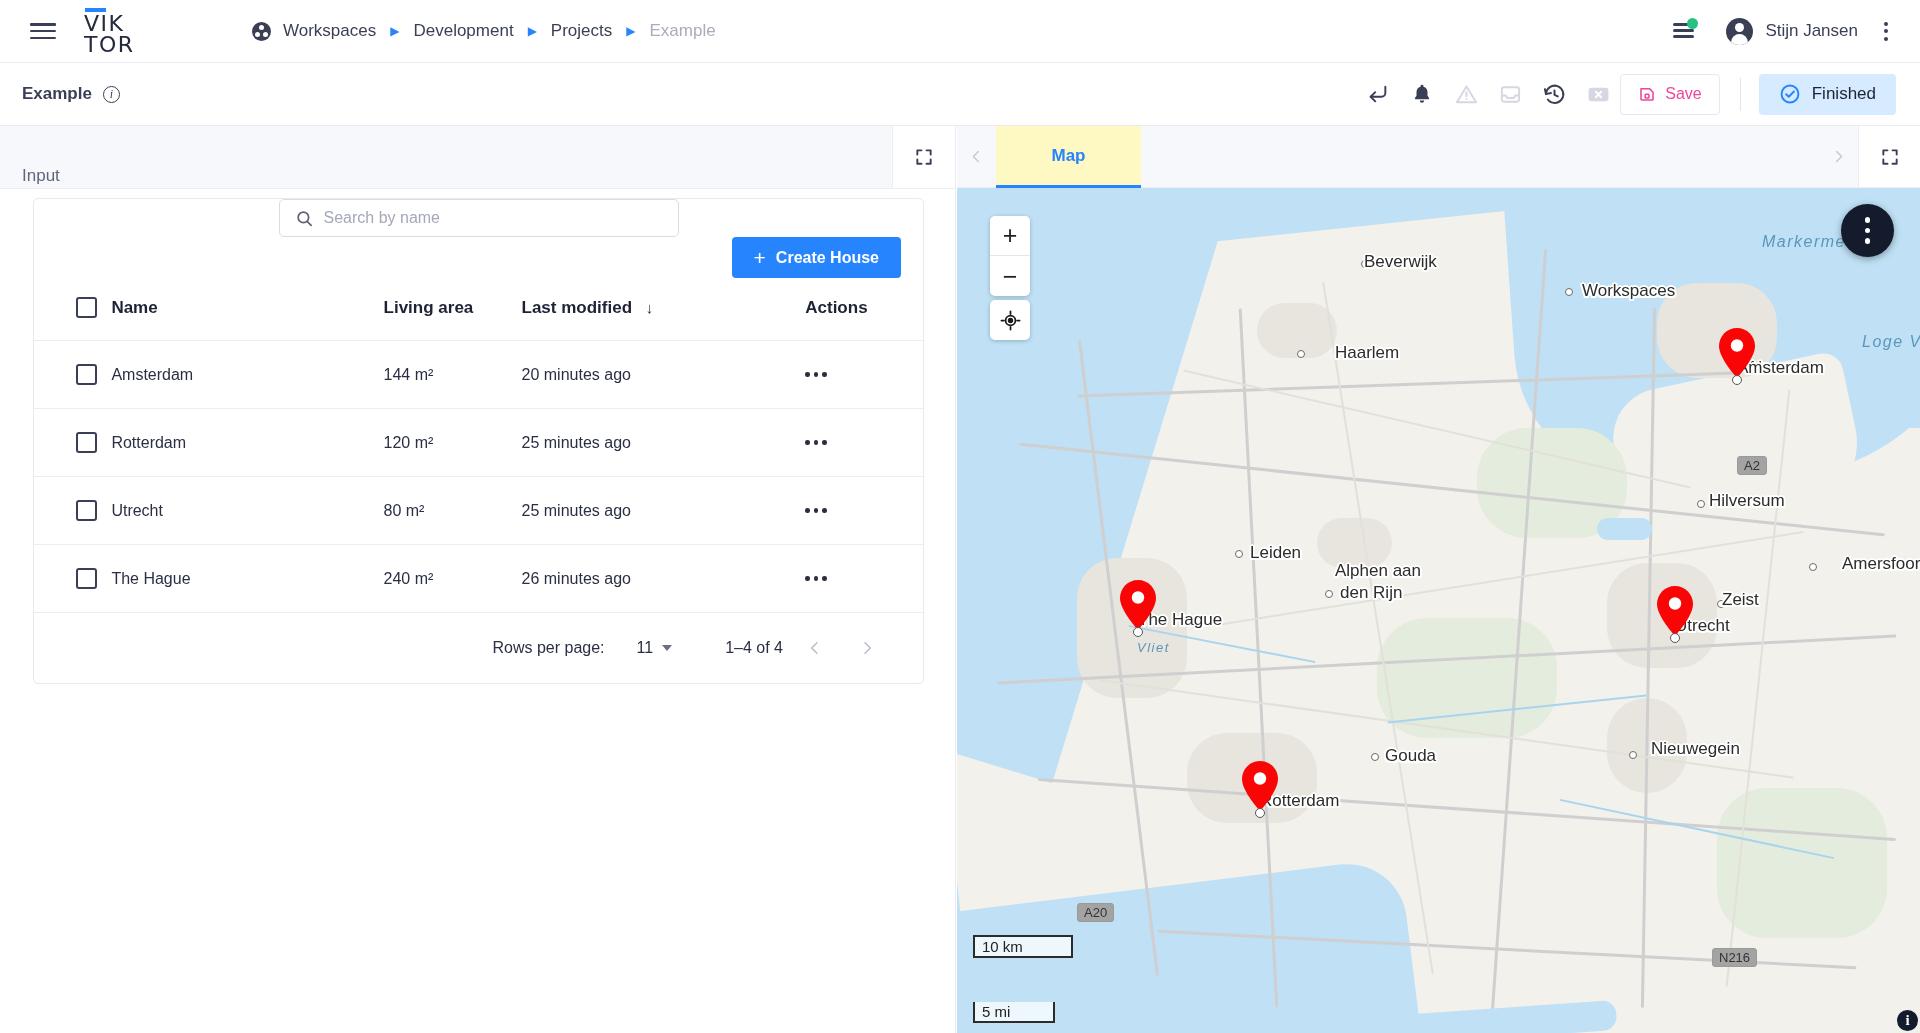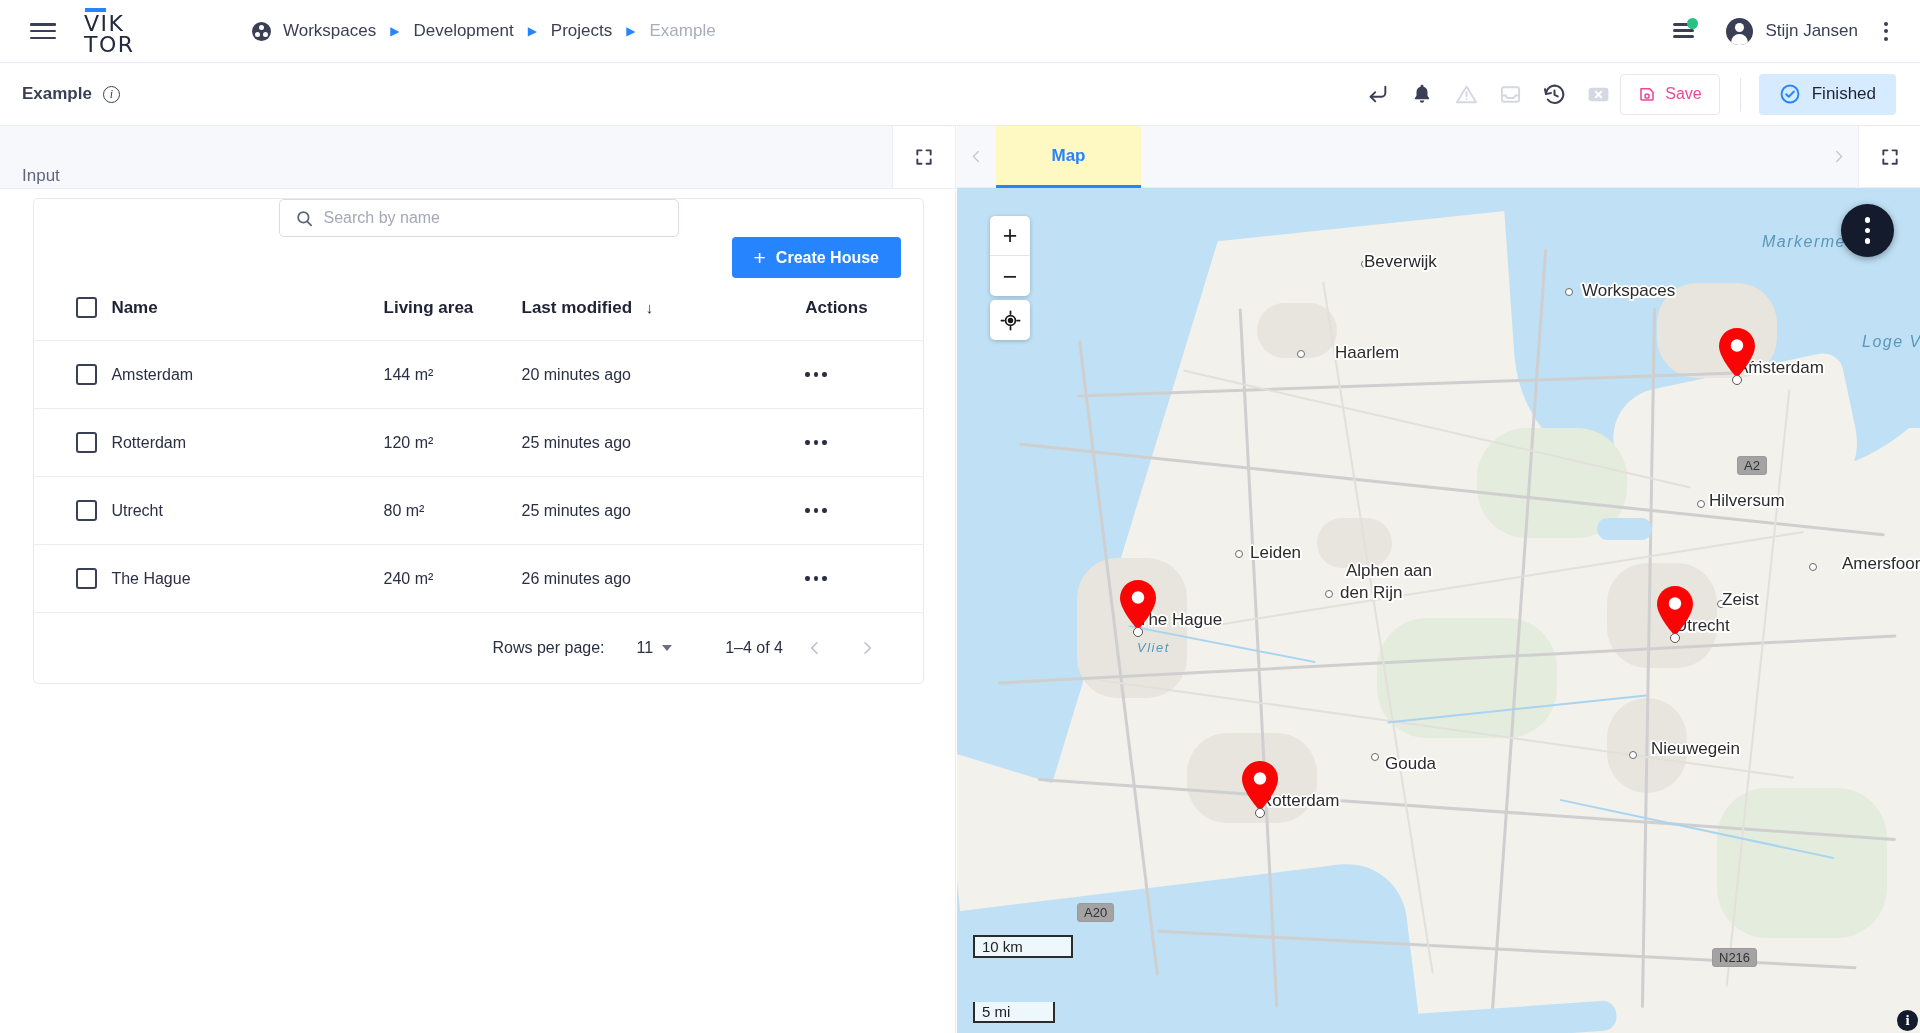--- a/index.html
+++ b/index.html
@@ -569,25 +569,25 @@
 
     <div class="city-dot" style="left:404px;top:72px;"></div>
 
     <div class="city-label" id="cl0" style="left: 625px; top: 93px;">Workspaces</div>
     <div class="city-label" id="cl1" style="left: 407px; top: 64px;">Beverwijk</div>
     <div class="city-label" id="cl2" style="left: 378px; top: 155px;">Haarlem</div>
     <div class="city-label" id="cl3" style="left: 790px; top: 170px;">Almere</div>
     <div class="city-label" id="cl4" style="left: 752px; top: 303px;">Hilversum</div>
     <div class="city-label" id="cl5" style="left: 885px; top: 366px;">Amersfoort</div>
     <div class="city-label" id="cl6" style="left: 293px; top: 355px;">Leiden</div>
-    <div class="city-label" id="cl7" style="left: 389px; top: 373px;">Alphen aan</div>
+    <div class="city-label" id="cl7" style="left: 378px; top: 373px;">Alphen aan</div>
     <div class="city-label" id="cl8" style="left: 383px; top: 395px;">den Rijn</div>
     <div class="city-label" id="cl9" style="left: 765px; top: 402px;">Zeist</div>
     <div class="city-label" id="cl10" style="left: 694px; top: 551px;">Nieuwegein</div>
-    <div class="city-label" id="cl11" style="left: 428px; top: 558px; margin-top: 8px;">Gouda</div>
+    <div class="city-label" id="cl11" style="left: 428px; top: 558px;">Gouda</div>
 
     <div class="sea-label" id="wl0" style="left: 805px; top: 45px;">Markermeer</div>
     <div class="sea-label" id="wl1" style="left: 905px; top: 145px;">Loge Voort</div>
     <div class="sea-label" id="wl2" style="font-size: 13px; left: 180px; top: 452px;">Vliet</div>
 
     <div class="hwy-shield" id="hw0" style="left: 780px; top: 268px;">A2</div>
     <div class="hwy-shield" id="hw1" style="left: 120px; top: 715px;">A20</div>
     <div class="hwy-shield" id="hw2" style="left: 755px; top: 760px;">N216</div>
 
     <div class="city-label" id="ml0" style="left: 780px; top: 170px;">Amsterdam</div>

